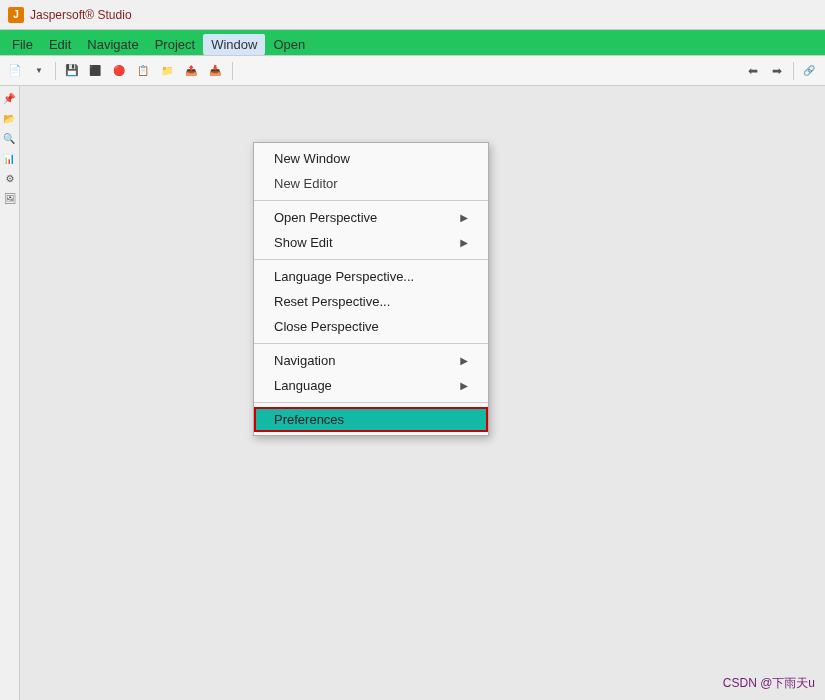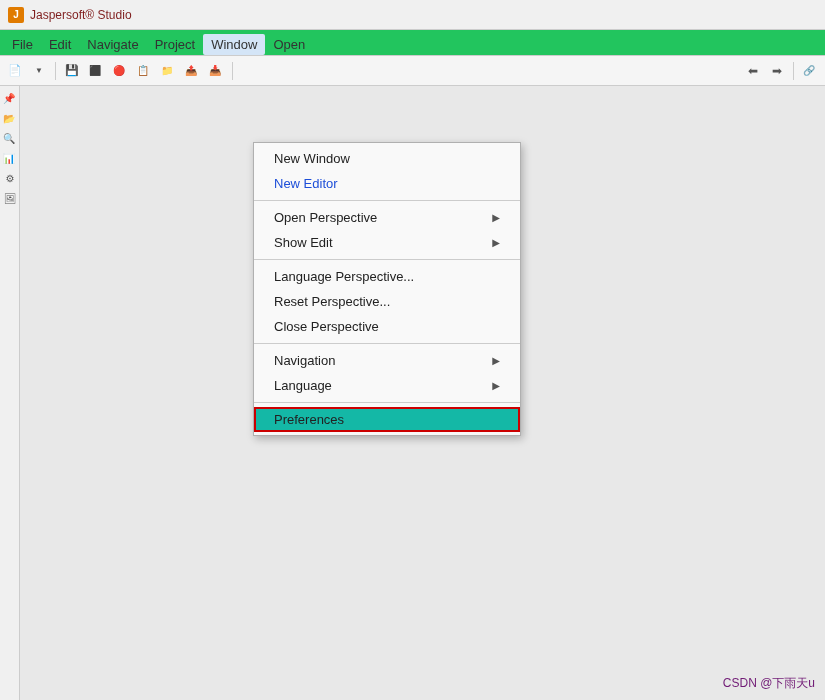--- a/index.html
+++ b/index.html
@@ -140,39 +140,39 @@
       top: 56px;
       left: 0;
       width: 100%;
       height: calc(700px - 56px);
       z-index: 100;
     }
     .dropdown-menu {
       position: absolute;
       top: 0;
       left: 233px;
-      width: 268px;
+      width: 236px;
       background: #f9f9f9;
       border: 1px solid #b0b0b0;
       box-shadow: 2px 3px 8px rgba(0,0,0,0.25);
       z-index: 200;
       padding: 3px 0;
     }
     .dropdown-item {
       padding: 5px 20px;
       cursor: pointer;
       display: flex;
       align-items: center;
       justify-content: space-between;
       color: #222;
       white-space: nowrap;
       position: relative;
     }
     .dropdown-item.disabled {
-      color: #1d4ed8;
+      color: #404040;
       cursor: default;
     }
     .dropdown-item.highlighted {
       background: #14b8a6;
       outline: 2px solid #cc0000;
       outline-offset: -2px;
     }
     .dropdown-separator {
       height: 1px;
       background: #ccc;

